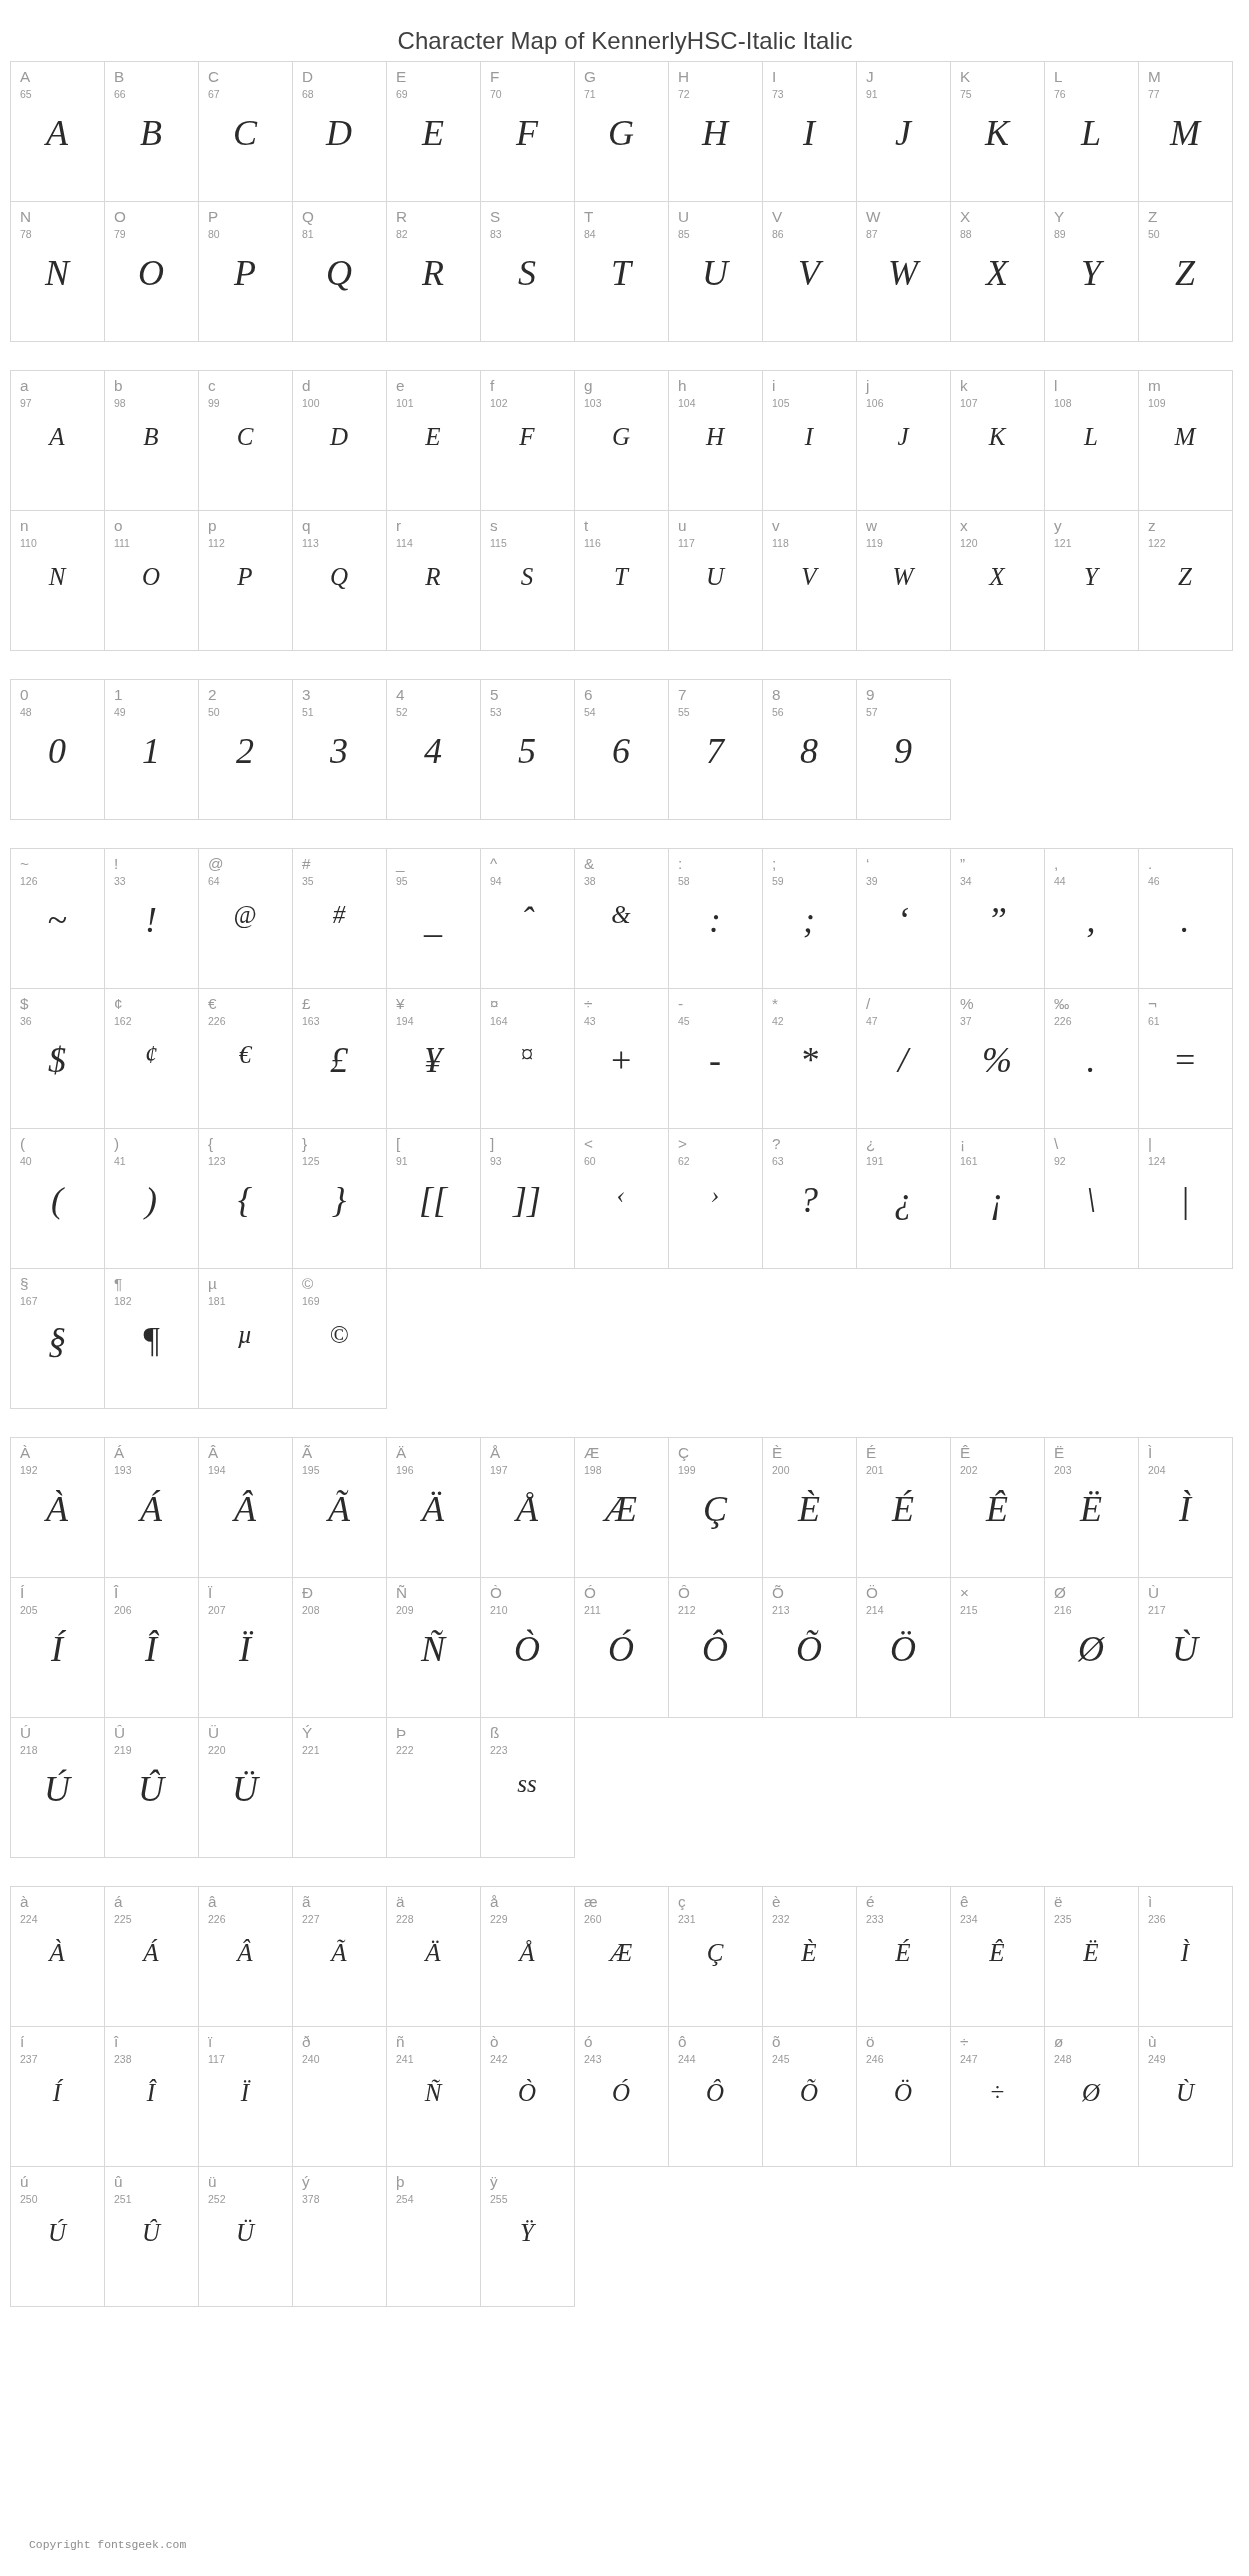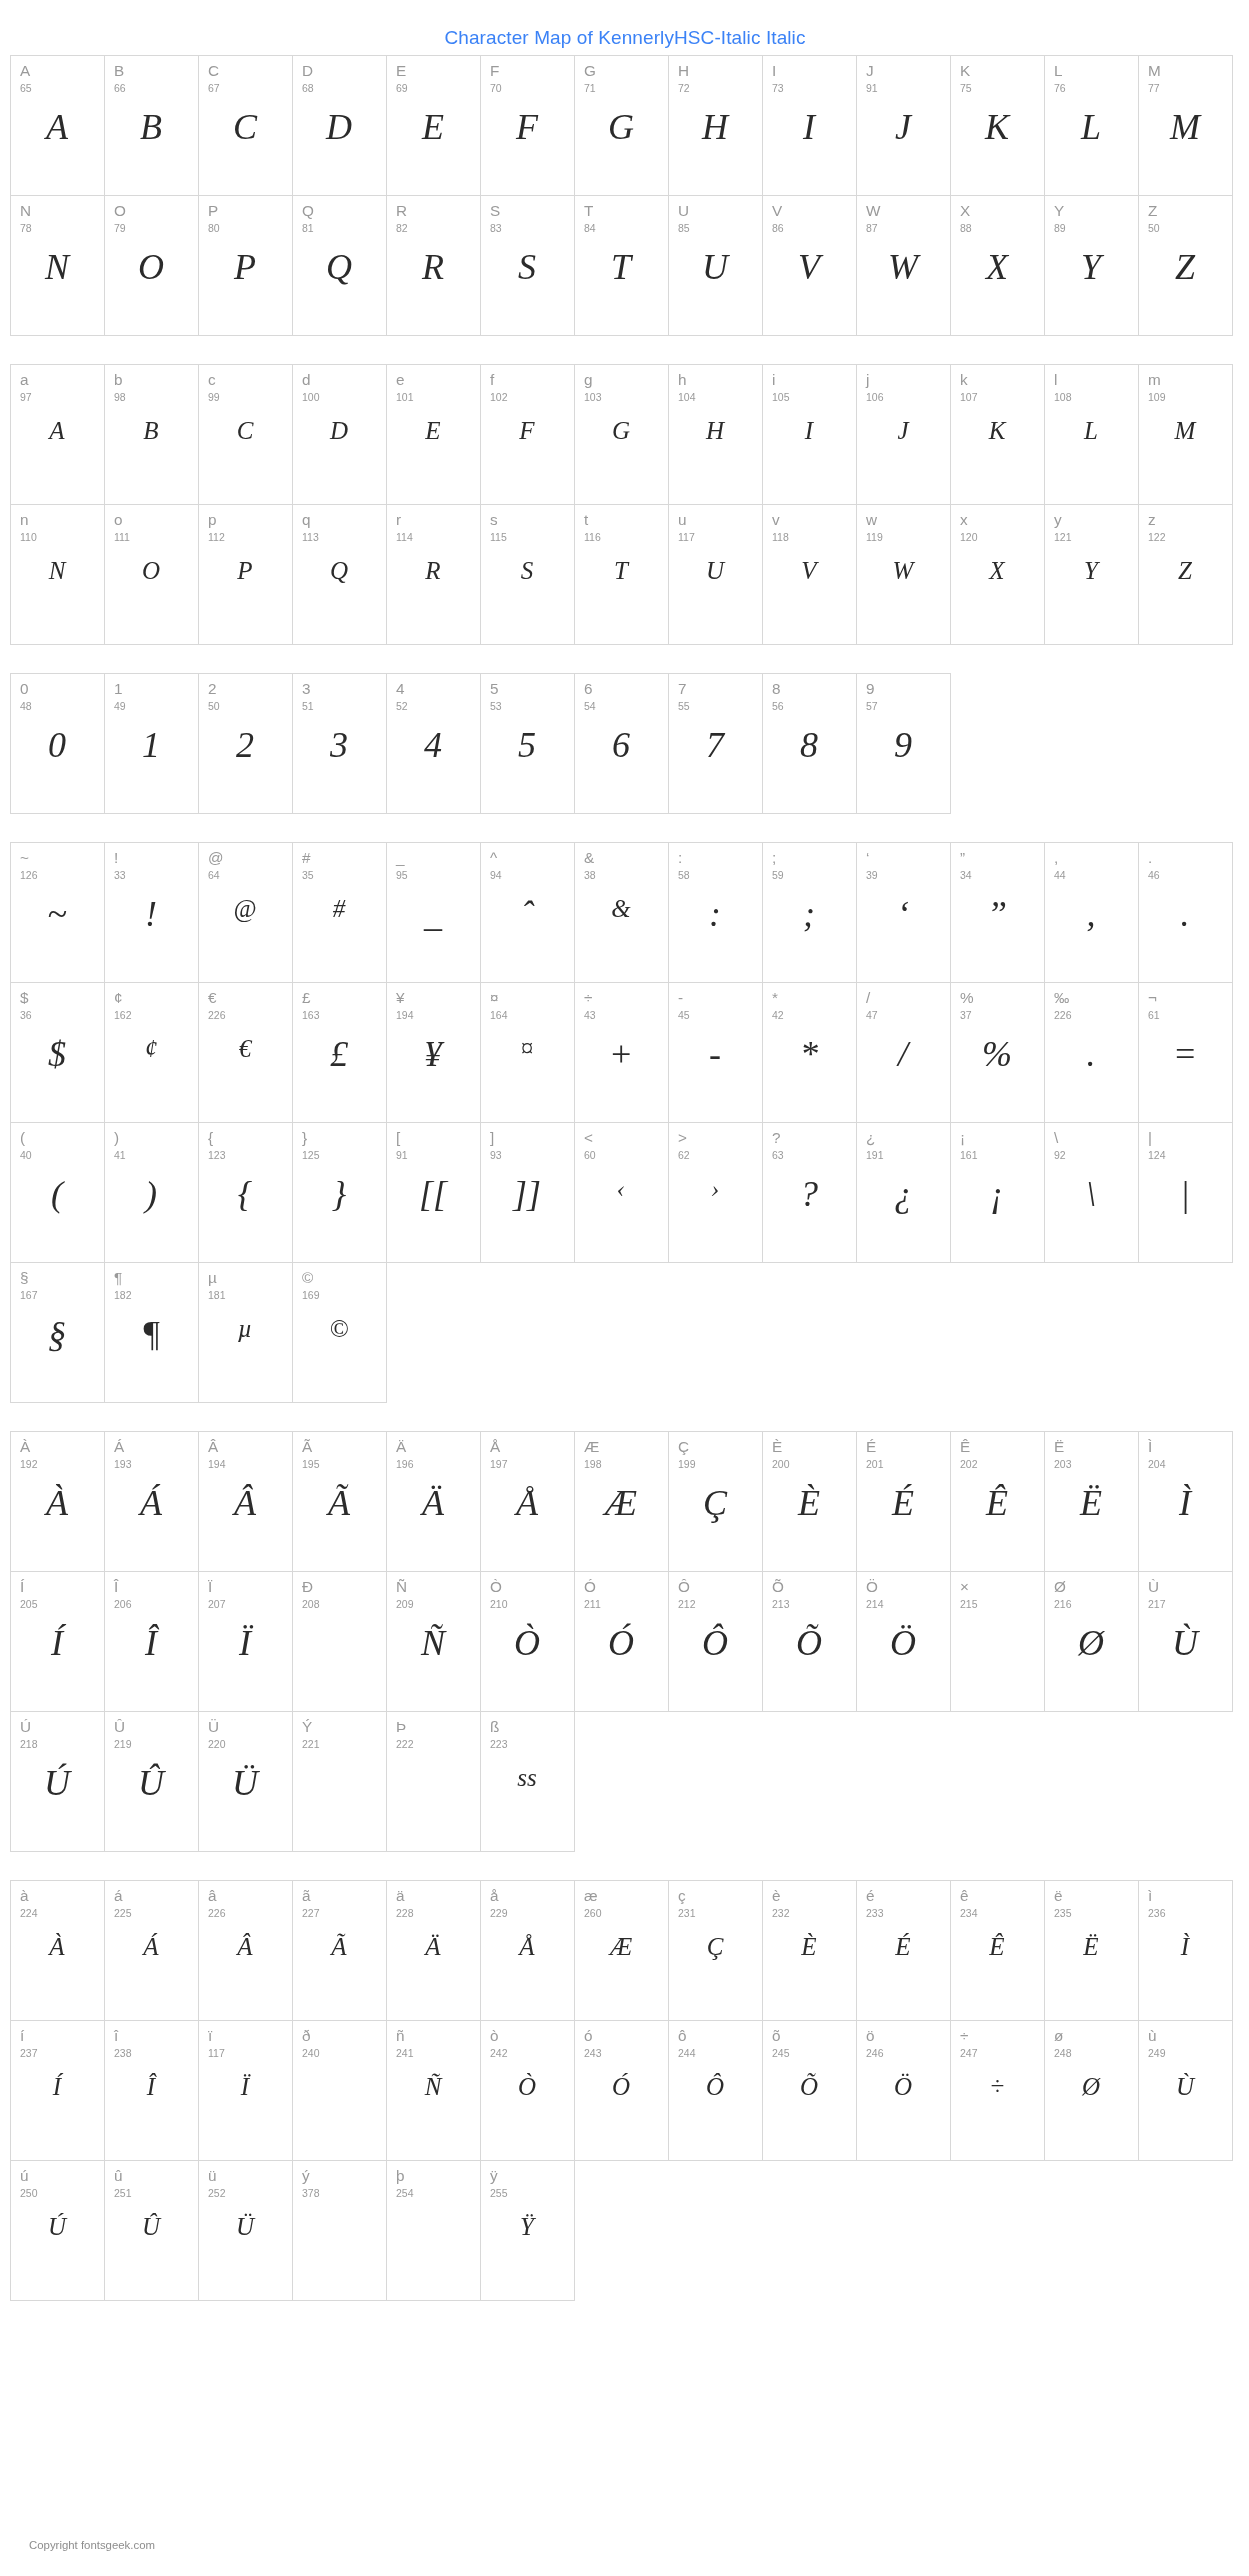--- a/index.html
+++ b/index.html
@@ -9,22 +9,22 @@
   }
   body {
     width: 1250px;
     min-height: 2576px;
     font-family: "Liberation Sans", sans-serif;
     color: #333333;
     position: relative;
   }
   .page-title {
     text-align: center;
-    font-size: 19px;
-    color: #3b82f6;
+    font-size: 24px;
+    color: #404040;
     padding-top: 27px;
     padding-bottom: 5.7px;
     letter-spacing: 0.1px;
   }
   .sheet {
     padding-left: 9.5px;
     padding-right: 9.5px;
   }
   .block {
     margin-bottom: 29px;
@@ -75,20 +75,21 @@
   }
   .cell .ch-glyph.small {
     font-size: 25px;
   }
   .footer {
     position: absolute;
     bottom: 25px;
     left: 29px;
     font-size: 11.4px;
     color: #8d8d8d;
+    font-family: Liberation Mono, monospace;
   }
 </style>
 </head>
 <body>
 
 <div class="page-title">Character Map of KennerlyHSC-Italic Italic</div>
 
 <div class="sheet" id="sheet">
     <div class="block">
       <div class="row">

